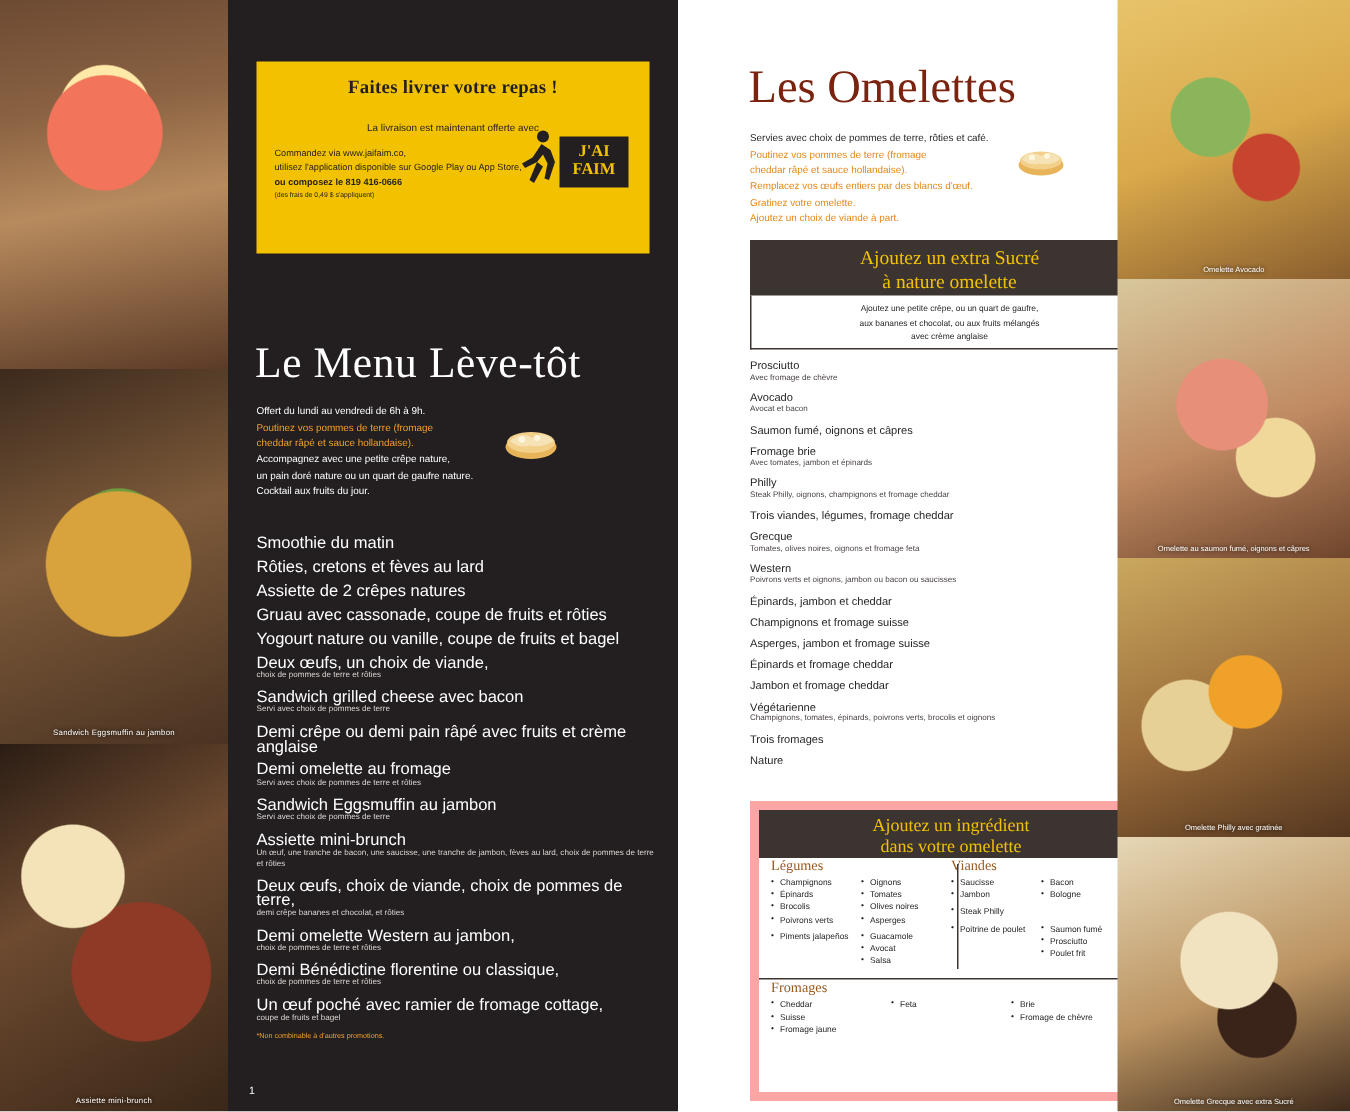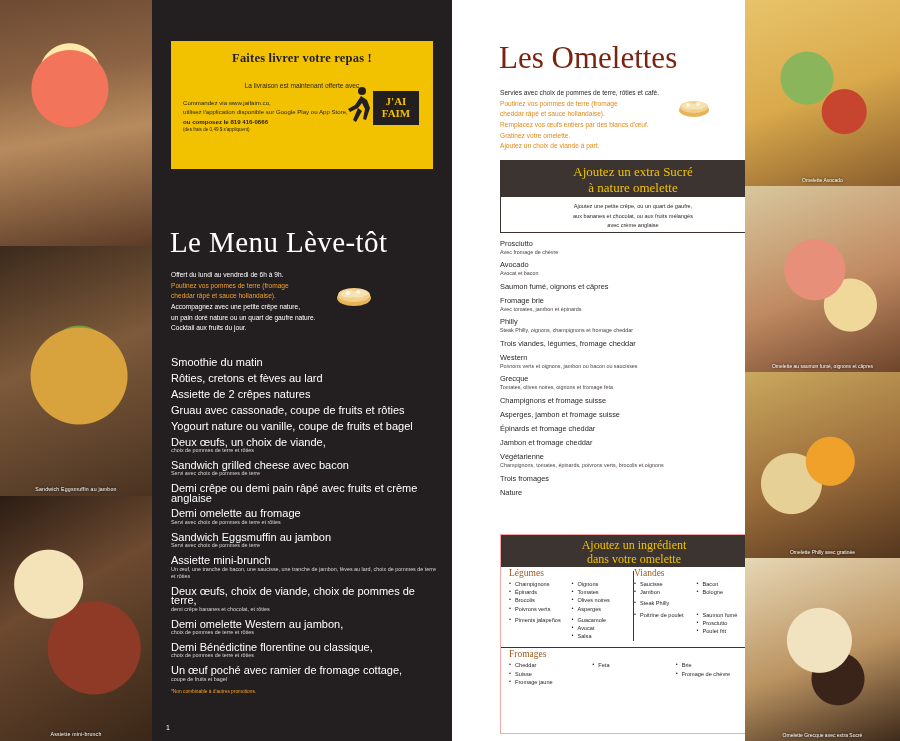--- a/index.html
+++ b/index.html
@@ -76,21 +76,21 @@
      text-align:center;padding-top:4px;box-sizing:border-box;}
   .sucre .bd{border:1px solid #3c3431;border-top:none;height:36px;box-sizing:border-box;
      font-size:5.6px;line-height:1.7;text-align:center;padding-top:5px;color:#231f20;}
 
   .om-list{position:absolute;left:21px;top:239px;width:280px;}
   .om-list .it{margin-bottom:4.6px;}
   .om-list .it .n{font-size:7.4px;line-height:9.6px;color:#231f20;}
   .om-list .it .d{font-size:5.4px;line-height:7.2px;color:#4a4442;}
 
   
-  .ing{position:absolute;left:21px;top:534px;width:268px;height:200px;background:#fff;border:1px solid #fca5a5;box-sizing:border-box;}
+  .ing{position:absolute;left:21px;top:534px;width:268px;height:200px;background:#fff;border:6px solid #fca5a5;box-sizing:border-box;}
   .ing .hd{height:32px;background:#3c3431;color:#f2c200;
      font-family:"Liberation Serif",serif;font-size:12px;line-height:14px;text-align:center;padding-top:3px;box-sizing:border-box;}
   .ing .sec{position:relative;padding:1px 8px 2px 8px;}
   .ing .sect{color:#9b5a1e;font-family:"Liberation Serif",serif;font-size:9.5px;margin-bottom:2px;}
   .ing .cols{display:flex;}
   .ing .c{flex:1;}
   .ing li{font-size:5.6px;line-height:8.2px;list-style:none;position:relative;padding-left:6px;color:#231f20;}
   .ing li:before{content:"•";position:absolute;left:0;top:-1px;color:#231f20;}
   .ing ul{margin:0;padding:0;}
   .ing .vline{position:absolute;left:132px;top:4px;bottom:4px;width:1px;background:#3c3431;}
@@ -282,26 +282,29 @@
           <div class="d">Avec tomates, jambon et épinards</div>
         </div>
         <div class="it">
           <div class="n">Philly</div>
           <div class="d">Steak Philly, oignons, champignons et fromage cheddar</div>
         </div>
         <div class="it">
           <div class="n">Trois viandes, légumes, fromage cheddar</div>
         </div>
         <div class="it">
+          <div class="n">Grecque</div>
+          <div class="d">Tomates, olives noires, oignons et fromage feta</div>
+        </div>
+        <div class="it">
           <div class="n">Western</div>
           <div class="d">Poivrons verts et oignons, jambon ou bacon ou saucisses</div>
         </div>
         <div class="it">
-          <div class="n">Grecque</div>
-          <div class="d">Tomates, olives noires, oignons et fromage feta</div>
+          <div class="n">Épinards, jambon et cheddar</div>
         </div>
         <div class="it">
           <div class="n">Champignons et fromage suisse</div>
         </div>
         <div class="it">
           <div class="n">Asperges, jambon et fromage suisse</div>
         </div>
         <div class="it">
           <div class="n">Épinards et fromage cheddar</div>
         </div>

